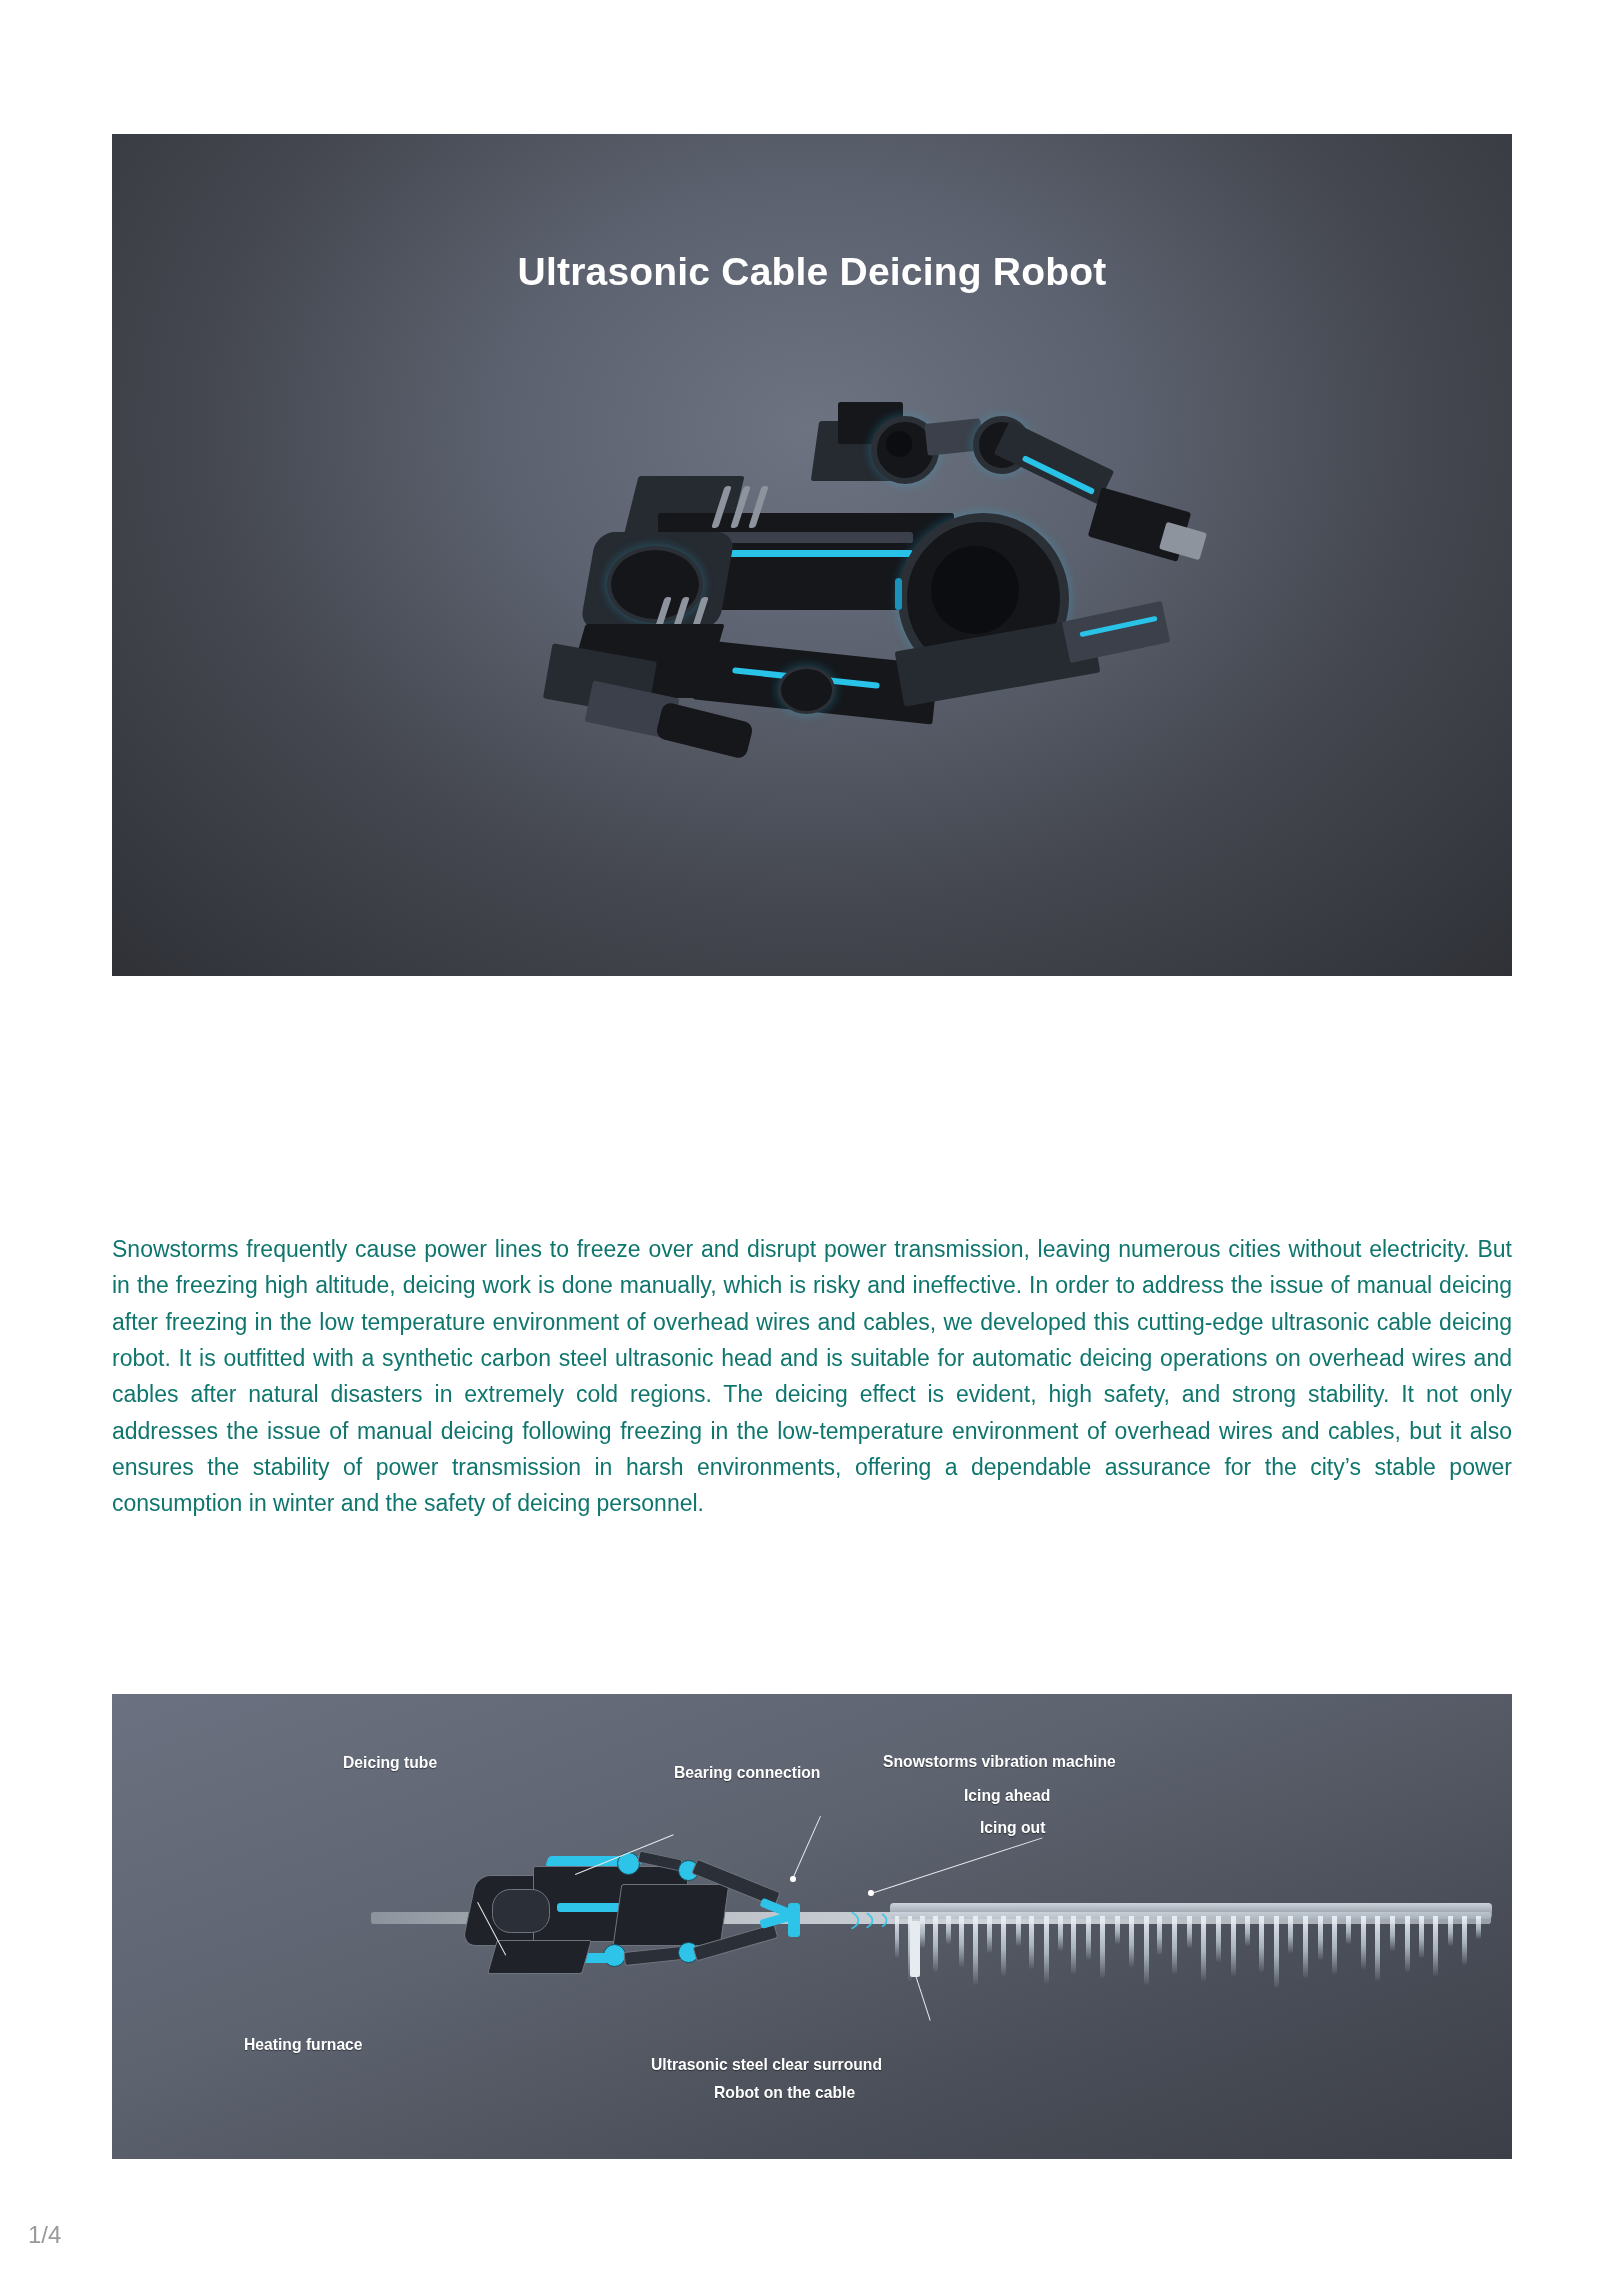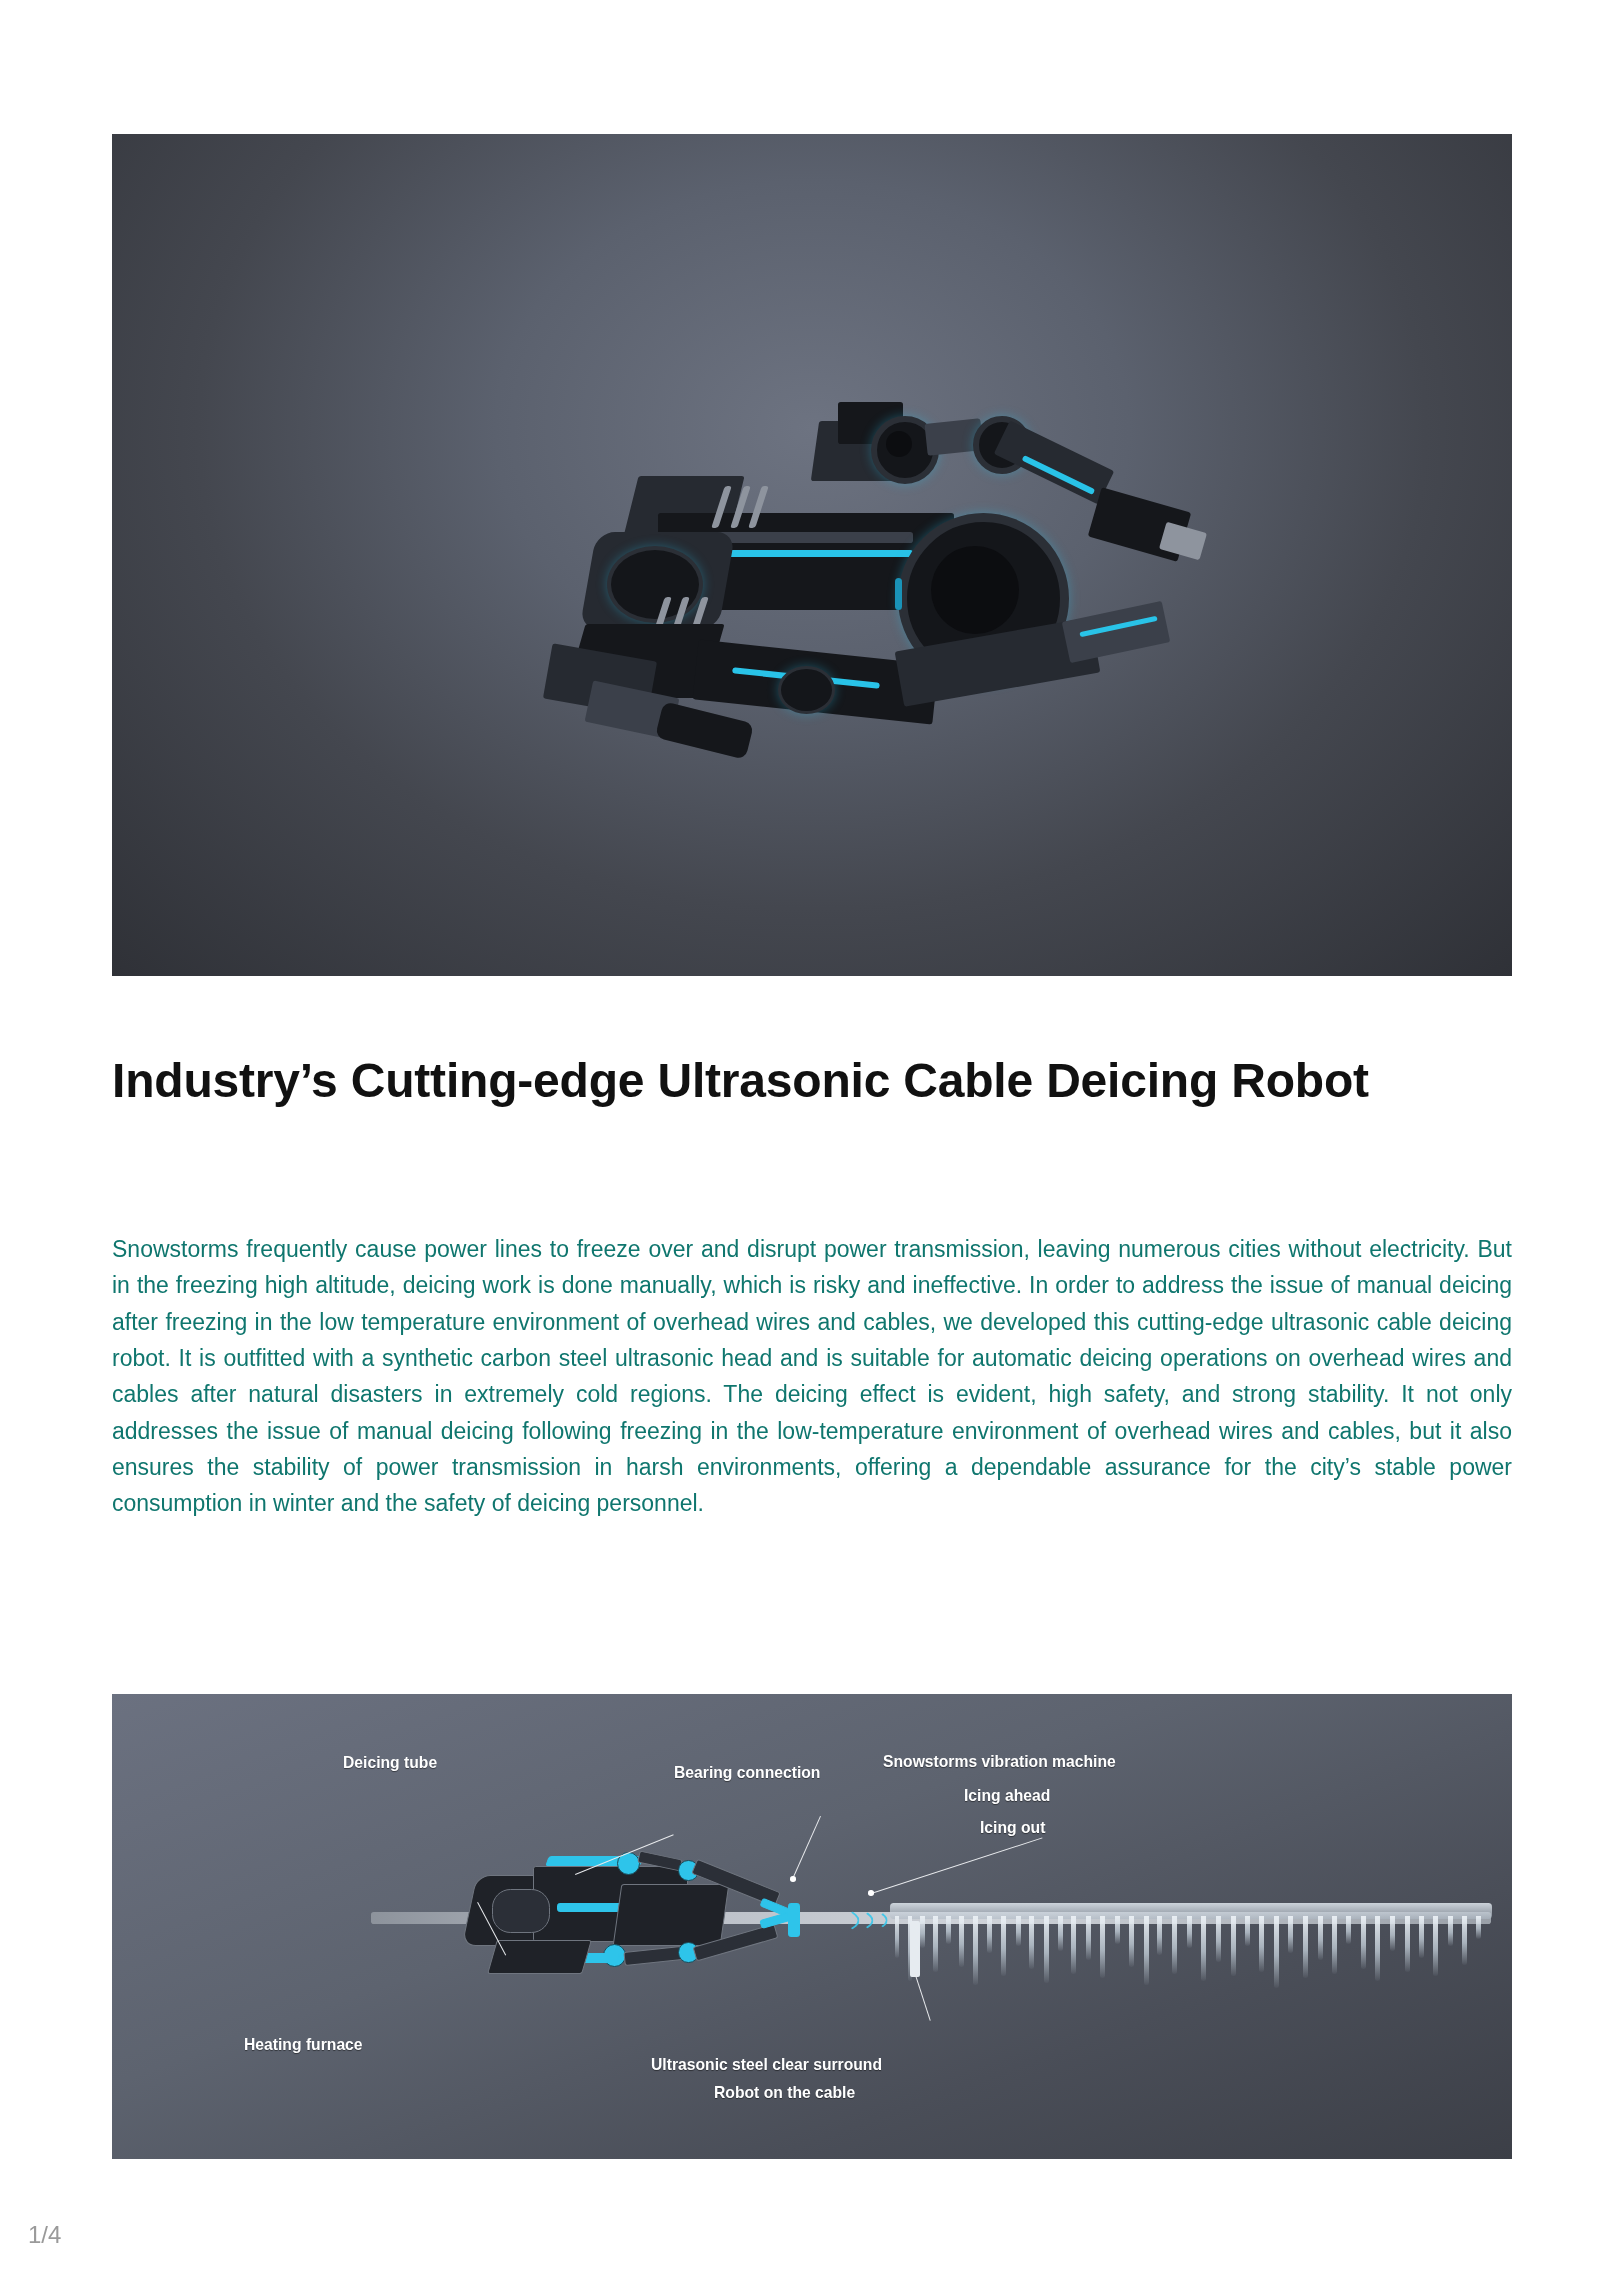--- a/index.html
+++ b/index.html
@@ -201,20 +201,21 @@
     font-size: 24px;
     color: #9a9a9a;
   }
 </style>
 </head>
 <body>
 
 <div class="page">
 
   <div class="hero">
+    <div class="hero-title">Ultrasonic Cable Deicing Robot</div>
 
     <div class="robot">
 
       <div class="rb mid" style="left:296px; top:28px; width:83px; height:60px; transform:skewX(-8deg);"></div>
       <div class="rb dark" style="left:319px; top:9.3px; width:65px; height:42px;"></div>
       <div class="hub" style="left:352px; top:23px; width:56px; height:56px;"></div>
       <div class="hub-inner" style="left:367px; top:38px; width:26px; height:26px;"></div>
       <div class="rb light" style="left:407px; top:28px; width:56px; height:32px; transform:rotate(-6deg);"></div>
       <div class="hub" style="left:454px; top:23px; width:46px; height:46px;"></div>
       <div class="rb mid" style="left:477px; top:51px; width:116px; height:37px; transform:rotate(26deg);"></div>
@@ -246,21 +247,20 @@
       <div class="rb dark" style="left:176px; top:259px; width:241px; height:60px; transform:rotate(6deg);"></div>
       <div class="rb cyan" style="left:213px; top:282px; width:148px; height:5.6px; transform:rotate(6deg);"></div>
       <div class="rb mid" style="left:379px; top:241px; width:199px; height:56px; transform:rotate(-10deg);"></div>
       <div class="rb light" style="left:546px; top:218px; width:102px; height:42px; transform:rotate(-12deg);"></div>
       <div class="rb cyan" style="left:560px; top:231px; width:79px; height:4.6px; transform:rotate(-12deg);"></div>
       <div class="hub" style="left:259px; top:273px; width:51px; height:42px; border-width:3.7px;"></div>
       <div class="rb dark" style="left:139px; top:319px; width:93px; height:37px; transform:rotate(14deg); border-radius:9.3px;"></div>
     </div>
   </div>
 
-  <h1 class="headline">Industry’s Cutting-edge Ultrasonic Cable Deicing Robot</h1>
 
   <p class="body-copy">Snowstorms frequently cause power lines to freeze over and disrupt power transmission, leaving numerous cities without electricity. But in the freezing high altitude, deicing work is done manually, which is risky and ineffective. In order to address the issue of manual deicing after freezing in the low temperature environment of overhead wires and cables, we developed this cutting-edge ultrasonic cable deicing robot. It is outfitted with a synthetic carbon steel ultrasonic head and is suitable for automatic deicing operations on overhead wires and cables after natural disasters in extremely cold regions. The deicing effect is evident, high safety, and strong stability. It not only addresses the issue of manual deicing following freezing in the low-temperature environment of overhead wires and cables, but it also ensures the stability of power transmission in harsh environments, offering a dependable assurance for the city’s stable power consumption in winter and the safety of deicing personnel.</p>
 
   <div class="diagram">
 
     <div class="cable-left"></div>
     <div class="cable"></div>
 
     <div class="ice-band"></div>
     <div class="icicles">

